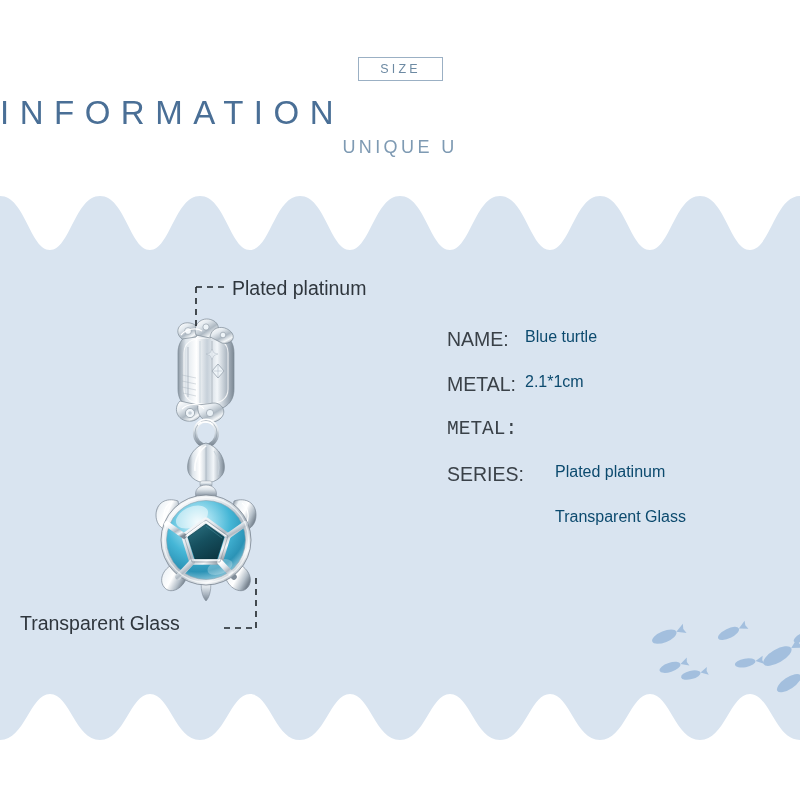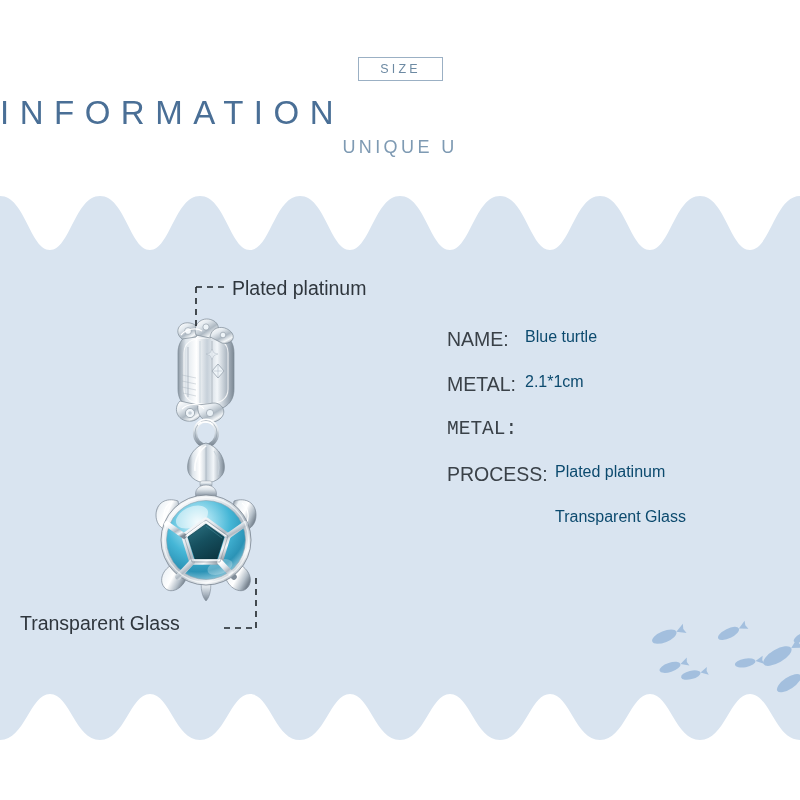--- a/index.html
+++ b/index.html
@@ -334,21 +334,21 @@
       <span class="spec-val">Blue turtle</span>
     </div>
     <div class="spec-row">
       <span class="spec-key k-size">METAL:</span>
       <span class="spec-val">2.1*1cm</span>
     </div>
     <div class="spec-row">
       <span class="spec-key k-metal">METAL:</span>
     </div>
     <div class="spec-row">
-      <span class="spec-key k-process">PROCESS:</span>
+      <span class="spec-key k-process">SERIES:</span>
       <span class="spec-val">Plated platinum</span>
     </div>
     <div class="spec-cont">
       <span class="pad"></span>
       <span class="spec-val">Transparent Glass</span>
     </div>
   </div>
 
 </div>
 

